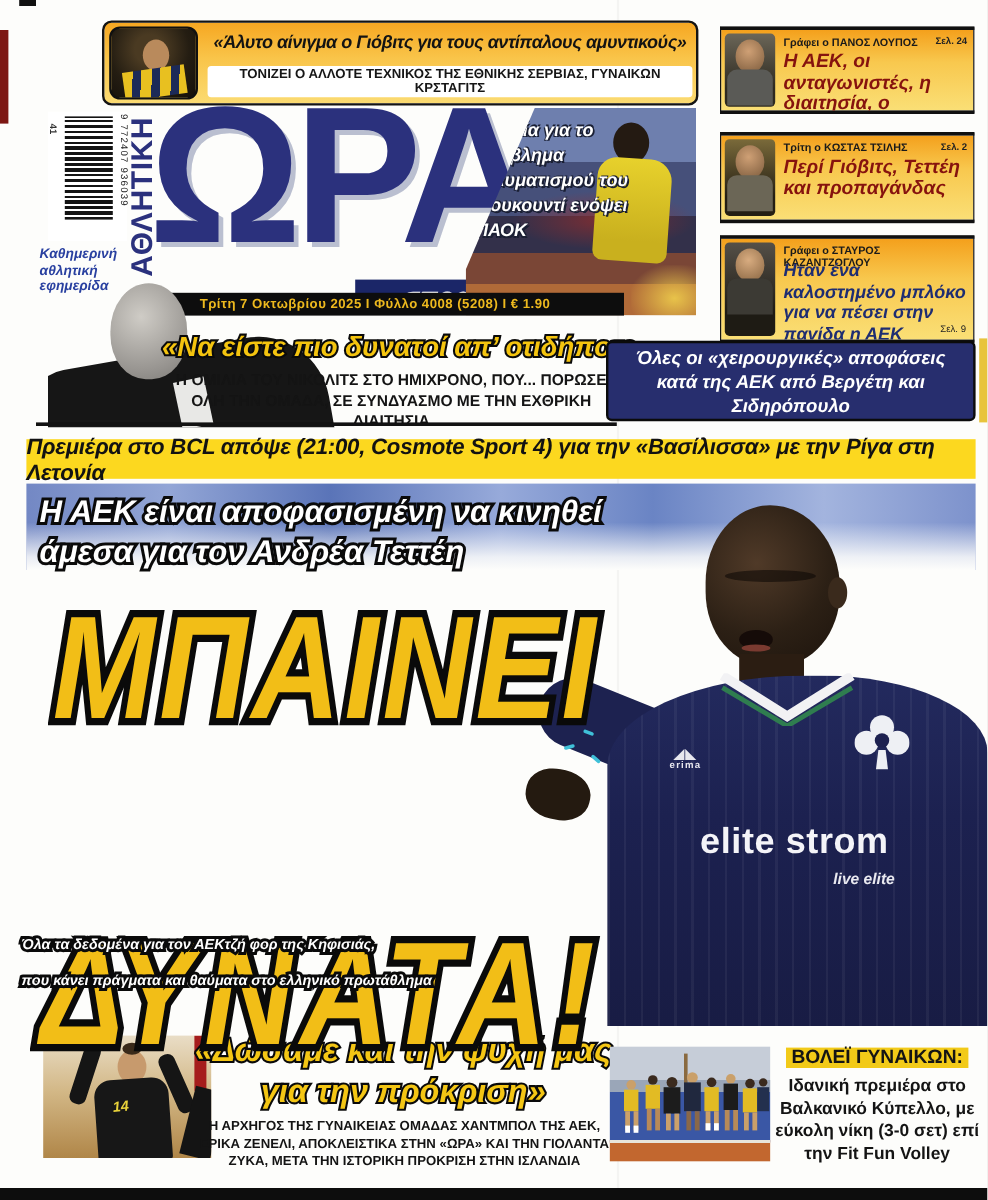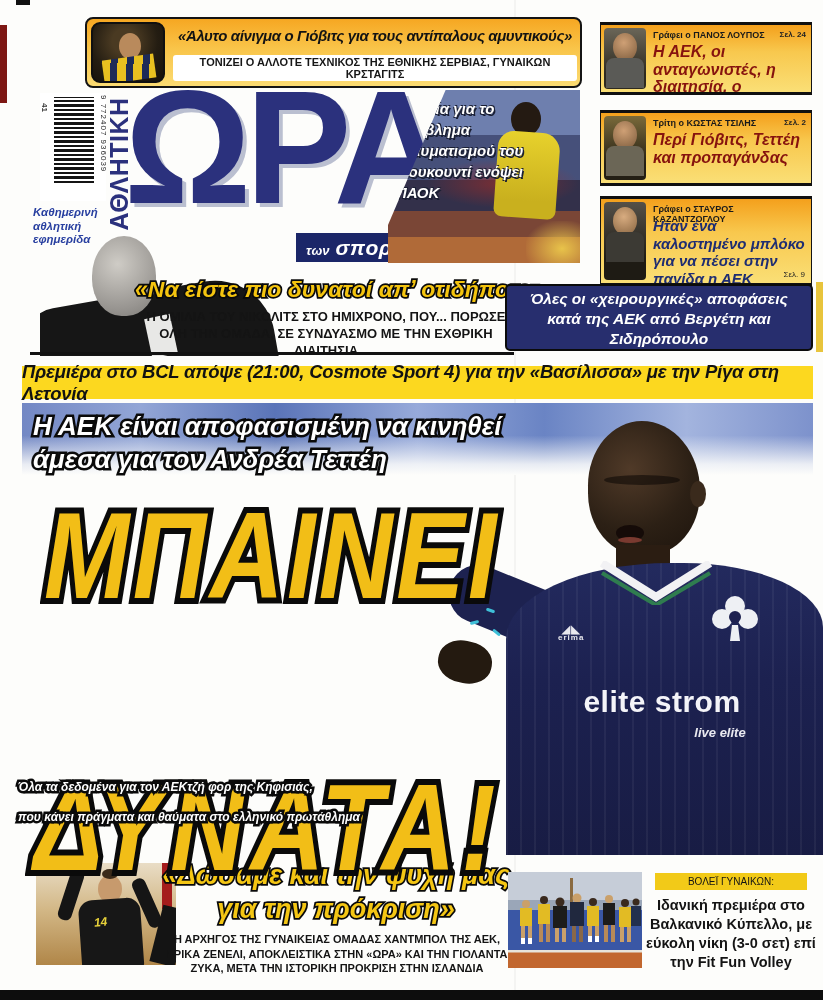--- a/index.html
+++ b/index.html
@@ -127,21 +127,21 @@
   .hb-head{position:absolute;left:62px;top:12px;width:24px;height:28px;border-radius:50%;background:#c79a6d;}
   .hb-bun{position:absolute;left:66px;top:6px;width:16px;height:10px;border-radius:50%;background:#3a2a1a;}
   .hb-torso{position:absolute;left:44px;top:36px;width:62px;height:70px;border-radius:14px 14px 4px 4px;background:#171717;transform:rotate(-4deg);}
   .hb-num{position:absolute;left:58px;top:52px;font-size:12px;font-weight:700;font-style:italic;color:#e8d23a;transform:rotate(-6deg);}
   .hb-board{position:absolute;right:4px;top:0;width:10px;height:46px;background:#a51c1c;}
   .hb-dark{position:absolute;right:-6px;bottom:0;width:26px;height:58px;background:#141414;transform:rotate(14deg);}
   .hb-quote{left:150px;top:858px;width:372px;text-align:center;font-size:27px;line-height:34px;font-weight:800;font-style:italic;color:#f4c614;}
   .hb-deck{left:160px;top:932px;width:354px;text-align:center;font-size:11px;line-height:14.5px;font-weight:800;color:#141414;}
   .vb-photo{left:508px;top:872px;width:134px;height:96px;}
   .vb-label{left:655px;top:873px;width:152px;height:17px;background:#f2ca18;display:flex;align-items:center;justify-content:center;
-    font-size:10px;font-weight:400;color:#141414;}
+    font-size:16px;font-weight:700;color:#141414;}
   .vb-text{left:645px;top:896px;width:172px;text-align:center;font-size:14.5px;line-height:19px;font-weight:800;color:#141414;}
   .bottom-bar{left:0;top:990px;width:823px;height:10px;background:#0d0d0d;}
 </style>
 </head>
 <body>
 
 <div id="page">
 
   <div class="abs corner-tick"></div>
   <div class="abs red-sliver"></div>
@@ -200,20 +200,21 @@
   </div>
 
   <div class="abs inset">
     <div class="redblur"></div>
     <div class="p-head"></div>
     <div class="p-body"></div>
     <div class="yellowblob"></div>
     <div class="caption">Αγωνία για το πρόβλημα τραυματισμού του Μουκουντί ενόψει ΠΑΟΚ</div>
   </div>
 
+  <div class="abs dateline">Τρίτη 7 Οκτωβρίου 2025  Ι  Φύλλο 4008 (5208)  Ι  € 1.90</div>
 
   <div class="abs nik-photo">
     <div class="suit"></div>
     <div class="shirt"></div>
     <div class="head"></div>
   </div>
   <div class="abs nik-quote stroked stroke-s" data-text="«Να είστε πιο δυνατοί απ’ οτιδήποτε»">«Να είστε πιο δυνατοί απ’ οτιδήποτε»</div>
   <div class="abs nik-deck">Η ΟΜΙΛΙΑ ΤΟΥ ΝΙΚΟΛΙΤΣ ΣΤΟ ΗΜΙΧΡΟΝΟ, ΠΟΥ... ΠΟΡΩΣΕ ΟΛΗ ΤΗΝ ΟΜΑΔΑ, ΣΕ ΣΥΝΔΥΑΣΜΟ ΜΕ ΤΗΝ ΕΧΘΡΙΚΗ ΔΙΑΙΤΗΣΙΑ</div>
   <div class="abs nik-rule"></div>
 

